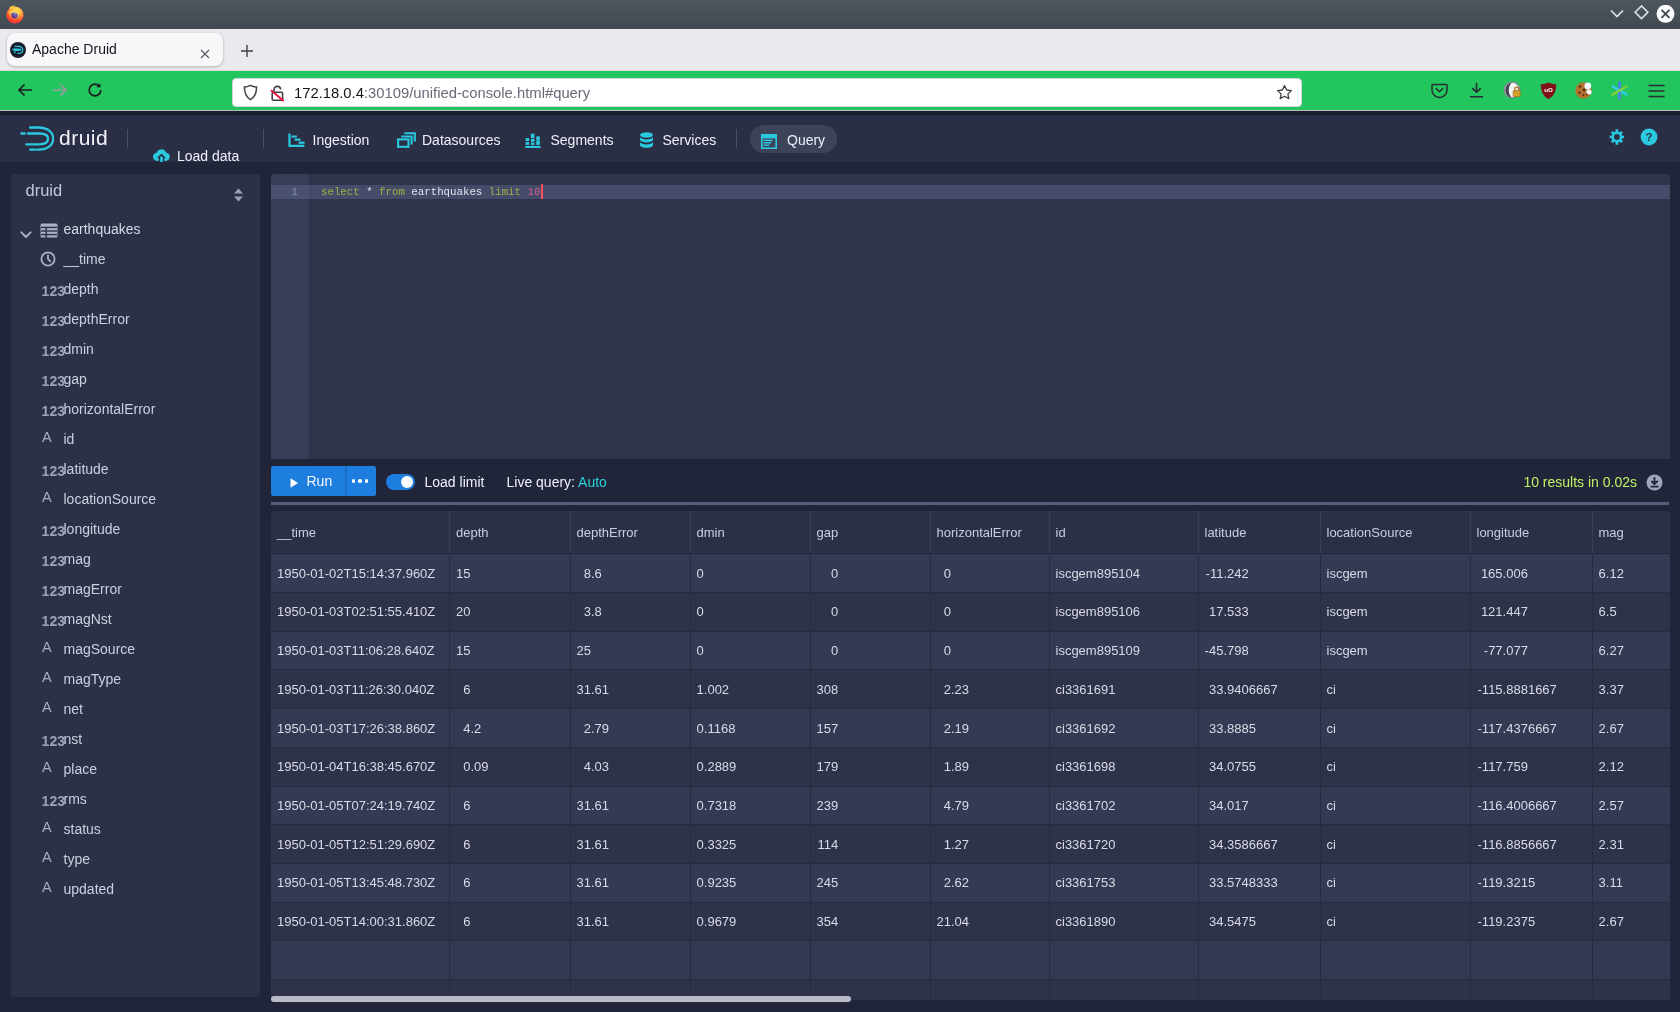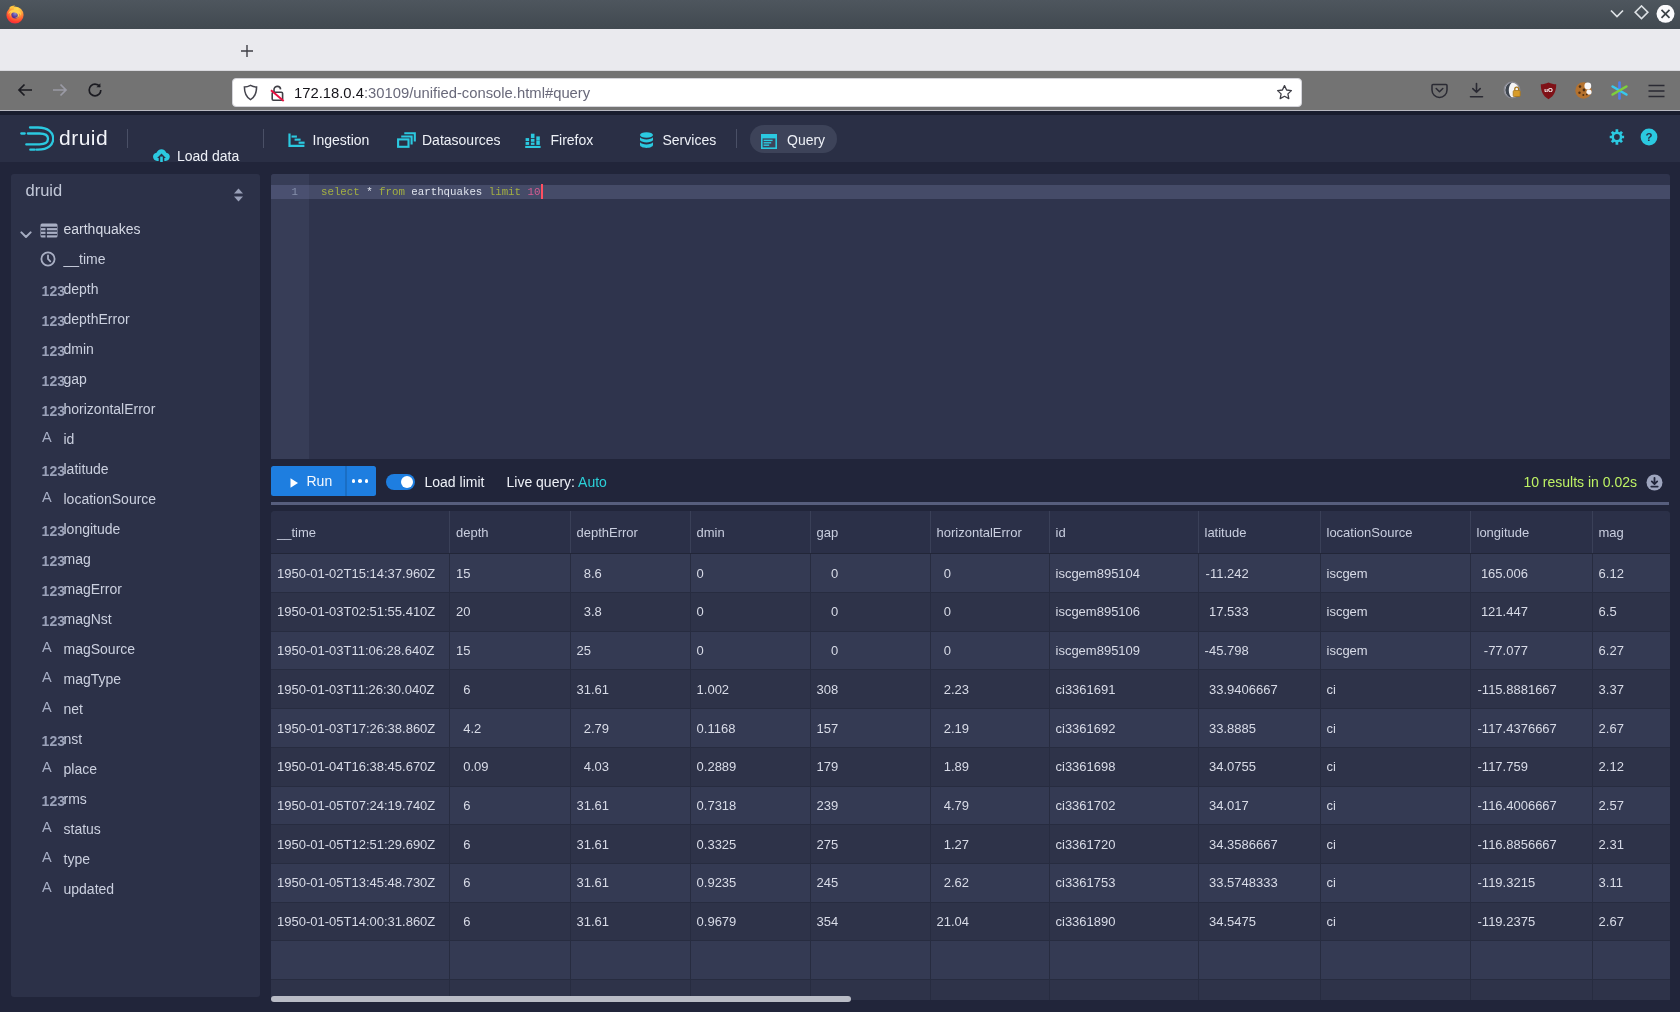--- a/index.html
+++ b/index.html
@@ -8,21 +8,21 @@
 #titlebar { position:absolute; left:0; top:0; width:1680px; height:29px;
   background:linear-gradient(#4e565e,#414950); }
 #titlebar .t { position:absolute; width:100%; text-align:center; top:7px; font-size:13px; color:#e9ecef; }
 #tabbar { position:absolute; left:0; top:29px; width:1680px; height:41px; background:#eaeaee; }
 #tab { position:absolute; left:7px; top:4px; width:216px; height:33px; background:#f8f8fa; border-radius:8px;
   box-shadow:0 1px 3px rgba(0,0,0,0.25); }
 #tab .fav { position:absolute; left:3px; top:8.5px; }
 #tab .tt { position:absolute; left:25px; top:8px; font-size:14px; color:#15141a; }
 #tab .cx { position:absolute; right:13px; top:11.5px; }
 #newtab { position:absolute; left:240px; top:15px; }
-#toolbar { position:absolute; left:0; top:70px; width:1680px; height:41px; background:#737373;
+#toolbar { position:absolute; left:0; top:70px; width:1680px; height:41px; background:#22c55e;
   border-top:1px solid #d8d8dd; border-bottom:1px solid #b9b9c1; }
 #urlbar { position:absolute; left:232px; top:7px; width:1070px; height:29px; background:#ffffff;
   border:1px solid #d4d4da; border-radius:4px; }
 #urlbar .addr { position:absolute; left:61px; top:5.5px; font-size:14.8px; color:#15141a; white-space:pre; }
 #urlbar .addr .gray { color:#69697a; }
 .tbic { position:absolute; top:11px; }
 
 
 #app { position:absolute; left:0; top:111px; width:1680px; height:901px; background:#191d2e; }
 #navbar { position:absolute; left:0; top:4px; width:1680px; height:47px; background:#2a2f45; }
@@ -112,20 +112,35 @@
 <path d="M4.5 3.4 C6 2 8 1.3 10 1.5 C9 2.2 8.4 3.2 8.2 4.2 C7 4.1 5.6 4.4 4.5 5.2z" fill="#ffc43e"></path>
 </svg>
   <svg width="76" height="18" viewBox="0 0 76 18" style="position:absolute;right:5px;top:5px">
 <path d="M12 5.5 L18 11.5 L24 5.5" fill="none" stroke="#dde1e5" stroke-width="1.7"></path>
 <rect x="38" y="2.8" width="9" height="9" transform="rotate(45 42.5 7.3)" fill="none" stroke="#dde1e5" stroke-width="1.6"></rect>
 <circle cx="66.5" cy="8.8" r="9" fill="#fbfbfd"></circle>
 <path d="M62.5 4.8 L70.5 12.8 M70.5 4.8 L62.5 12.8" stroke="#3a4147" stroke-width="1.7"></path>
 </svg>
 </div>
 <div id="tabbar">
+  <div id="tab">
+    <span class="fav"><svg width="16" height="16" viewBox="0 0 16 16">
+<circle cx="8" cy="8" r="8" fill="#1a1e2b"></circle>
+<g fill="none" stroke="#2bc9e0" stroke-width="1.2" stroke-linecap="round">
+<path d="M5 4.4 H8.4 C11.3 4.4 12.7 5.8 12.7 7.9 C12.7 10 11.3 11.4 8.4 11.4 H7.9"></path>
+<path d="M4.2 7.2 H8.5 C9.9 7.2 10.6 7.4 10.6 7.8 C10.6 8.2 9.9 8.4 8.5 8.4 H3.9"></path>
+<path d="M2.8 7.2 H3.3"></path>
+            <path d="M4.4 10.2 H5.4"></path>
+</g>
+        </svg></span>
+    <span class="tt">Apache Druid</span>
+    <span class="cx"><svg width="10" height="10" viewBox="0 0 10 10">
+          <path d="M1 1 L9 9 M9 1 L1 9" stroke="#5b5b66" stroke-width="1.3"></path>
+        </svg></span>
+  </div>
   <span id="newtab"><svg width="14" height="14" viewBox="0 0 14 14">
         <path d="M7 1v12M1 7h12" stroke="#3f3f46" stroke-width="1.4"></path>
       </svg></span>
 </div>
 <div id="toolbar">
   <span class="tbic" style="left:17px"><svg width="16" height="16" viewBox="0 0 16 16">
         <path d="M15 8H2M7.5 2.5 L2 8l5.5 5.5" fill="none" stroke="#1b1b21" stroke-width="1.7"></path>
       </svg></span>
   <span class="tbic" style="left:52px"><svg width="16" height="16" viewBox="0 0 16 16">
         <path d="M1 8h13M8.5 2.5 L14 8l-5.5 5.5" fill="none" stroke="#9a9aa5" stroke-width="1.7"></path>
@@ -219,21 +234,21 @@
         </svg><span class="nictxt" style="position:absolute;left:25px;top:1px;white-space:nowrap">Datasources</span></span>
   <span class="navitem" style="left:525px;top:16px"><svg width="16" height="16" viewBox="0 0 16 16" fill="#2bc9e0">
 <rect x="0.2" y="13.9" width="15.4" height="2.1"></rect>
 <rect x="0.6" y="6.1" width="3.5" height="2.9"></rect>
           <rect x="0.6" y="9.9" width="3.5" height="3"></rect>
 <rect x="5.9" y="1.7" width="3.6" height="4.4"></rect>
           <rect x="5.9" y="6.9" width="3.6" height="2.9"></rect>
           <rect x="5.9" y="10.6" width="3.6" height="2.3"></rect>
 <rect x="11.3" y="4.4" width="3.5" height="4.2"></rect>
           <rect x="11.3" y="8.8" width="3.5" height="4.1"></rect>
-</svg><span class="nictxt" style="position:absolute;left:25.5px;top:1px;white-space:nowrap">Firefox</span></span>
+</svg><span class="nictxt" style="position:absolute;left:25.5px;top:1px;white-space:nowrap">Segments</span></span>
   <span class="navitem" style="left:639px;top:16px"><svg width="15" height="16" viewBox="0 0 15 16" fill="#2bc9e0">
 <ellipse cx="7.5" cy="3" rx="6.5" ry="2.8"></ellipse>
 <path d="M1 5.2c1.2 1.4 3.6 2.2 6.5 2.2s5.3-.8 6.5-2.2v3c-1.2 1.4-3.6 2.2-6.5 2.2S2.2 9.6 1 8.2z"></path>
 <path d="M1 10.2c1.2 1.4 3.6 2.2 6.5 2.2s5.3-.8 6.5-2.2v2.8c0 1.6-2.9 2.9-6.5 2.9S1 14.6 1 13z"></path>
 </svg><span class="nictxt" style="position:absolute;left:23.5px;top:1px;white-space:nowrap">Services</span></span>
   <span class="navdiv" style="left:736px"></span>
   <div id="qpill"></div>
   <span class="navitem" style="left:761px;top:17px"><svg width="16" height="15" viewBox="0 0 16 15">
 <rect x="0.8" y="0.8" width="14.4" height="13.4" fill="none" stroke="#2bc9e0" stroke-width="1.6"></rect>
 <rect x="0" y="0" width="16" height="4.4" fill="#2bc9e0"></rect>
@@ -515,21 +530,21 @@
               <td><i style="width:18.9px">34</i>.017</td>
               <td>ci</td>
               <td><i style="width:26.1px">-116</i>.4006667</td>
               <td><i style="width:7.3px">2</i>.57</td>
             </tr>
             <tr class="even">
               <td>1950-01-05T12:51:29.690Z</td>
               <td><i style="width:14.5px">6</i></td>
               <td><i style="width:14.5px">31</i>.61</td>
               <td><i style="width:7.3px">0</i>.3325</td>
-              <td><i style="width:21.7px">275</i></td>
+              <td><i style="width:21.7px">114</i></td>
               <td><i style="width:14.5px">1</i>.27</td>
               <td>ci3361720</td>
               <td><i style="width:18.9px">34</i>.3586667</td>
               <td>ci</td>
               <td><i style="width:26.1px">-116</i>.8856667</td>
               <td><i style="width:7.3px">2</i>.31</td>
             </tr>
             <tr class="odd">
               <td>1950-01-05T13:45:48.730Z</td>
               <td><i style="width:14.5px">6</i></td>

